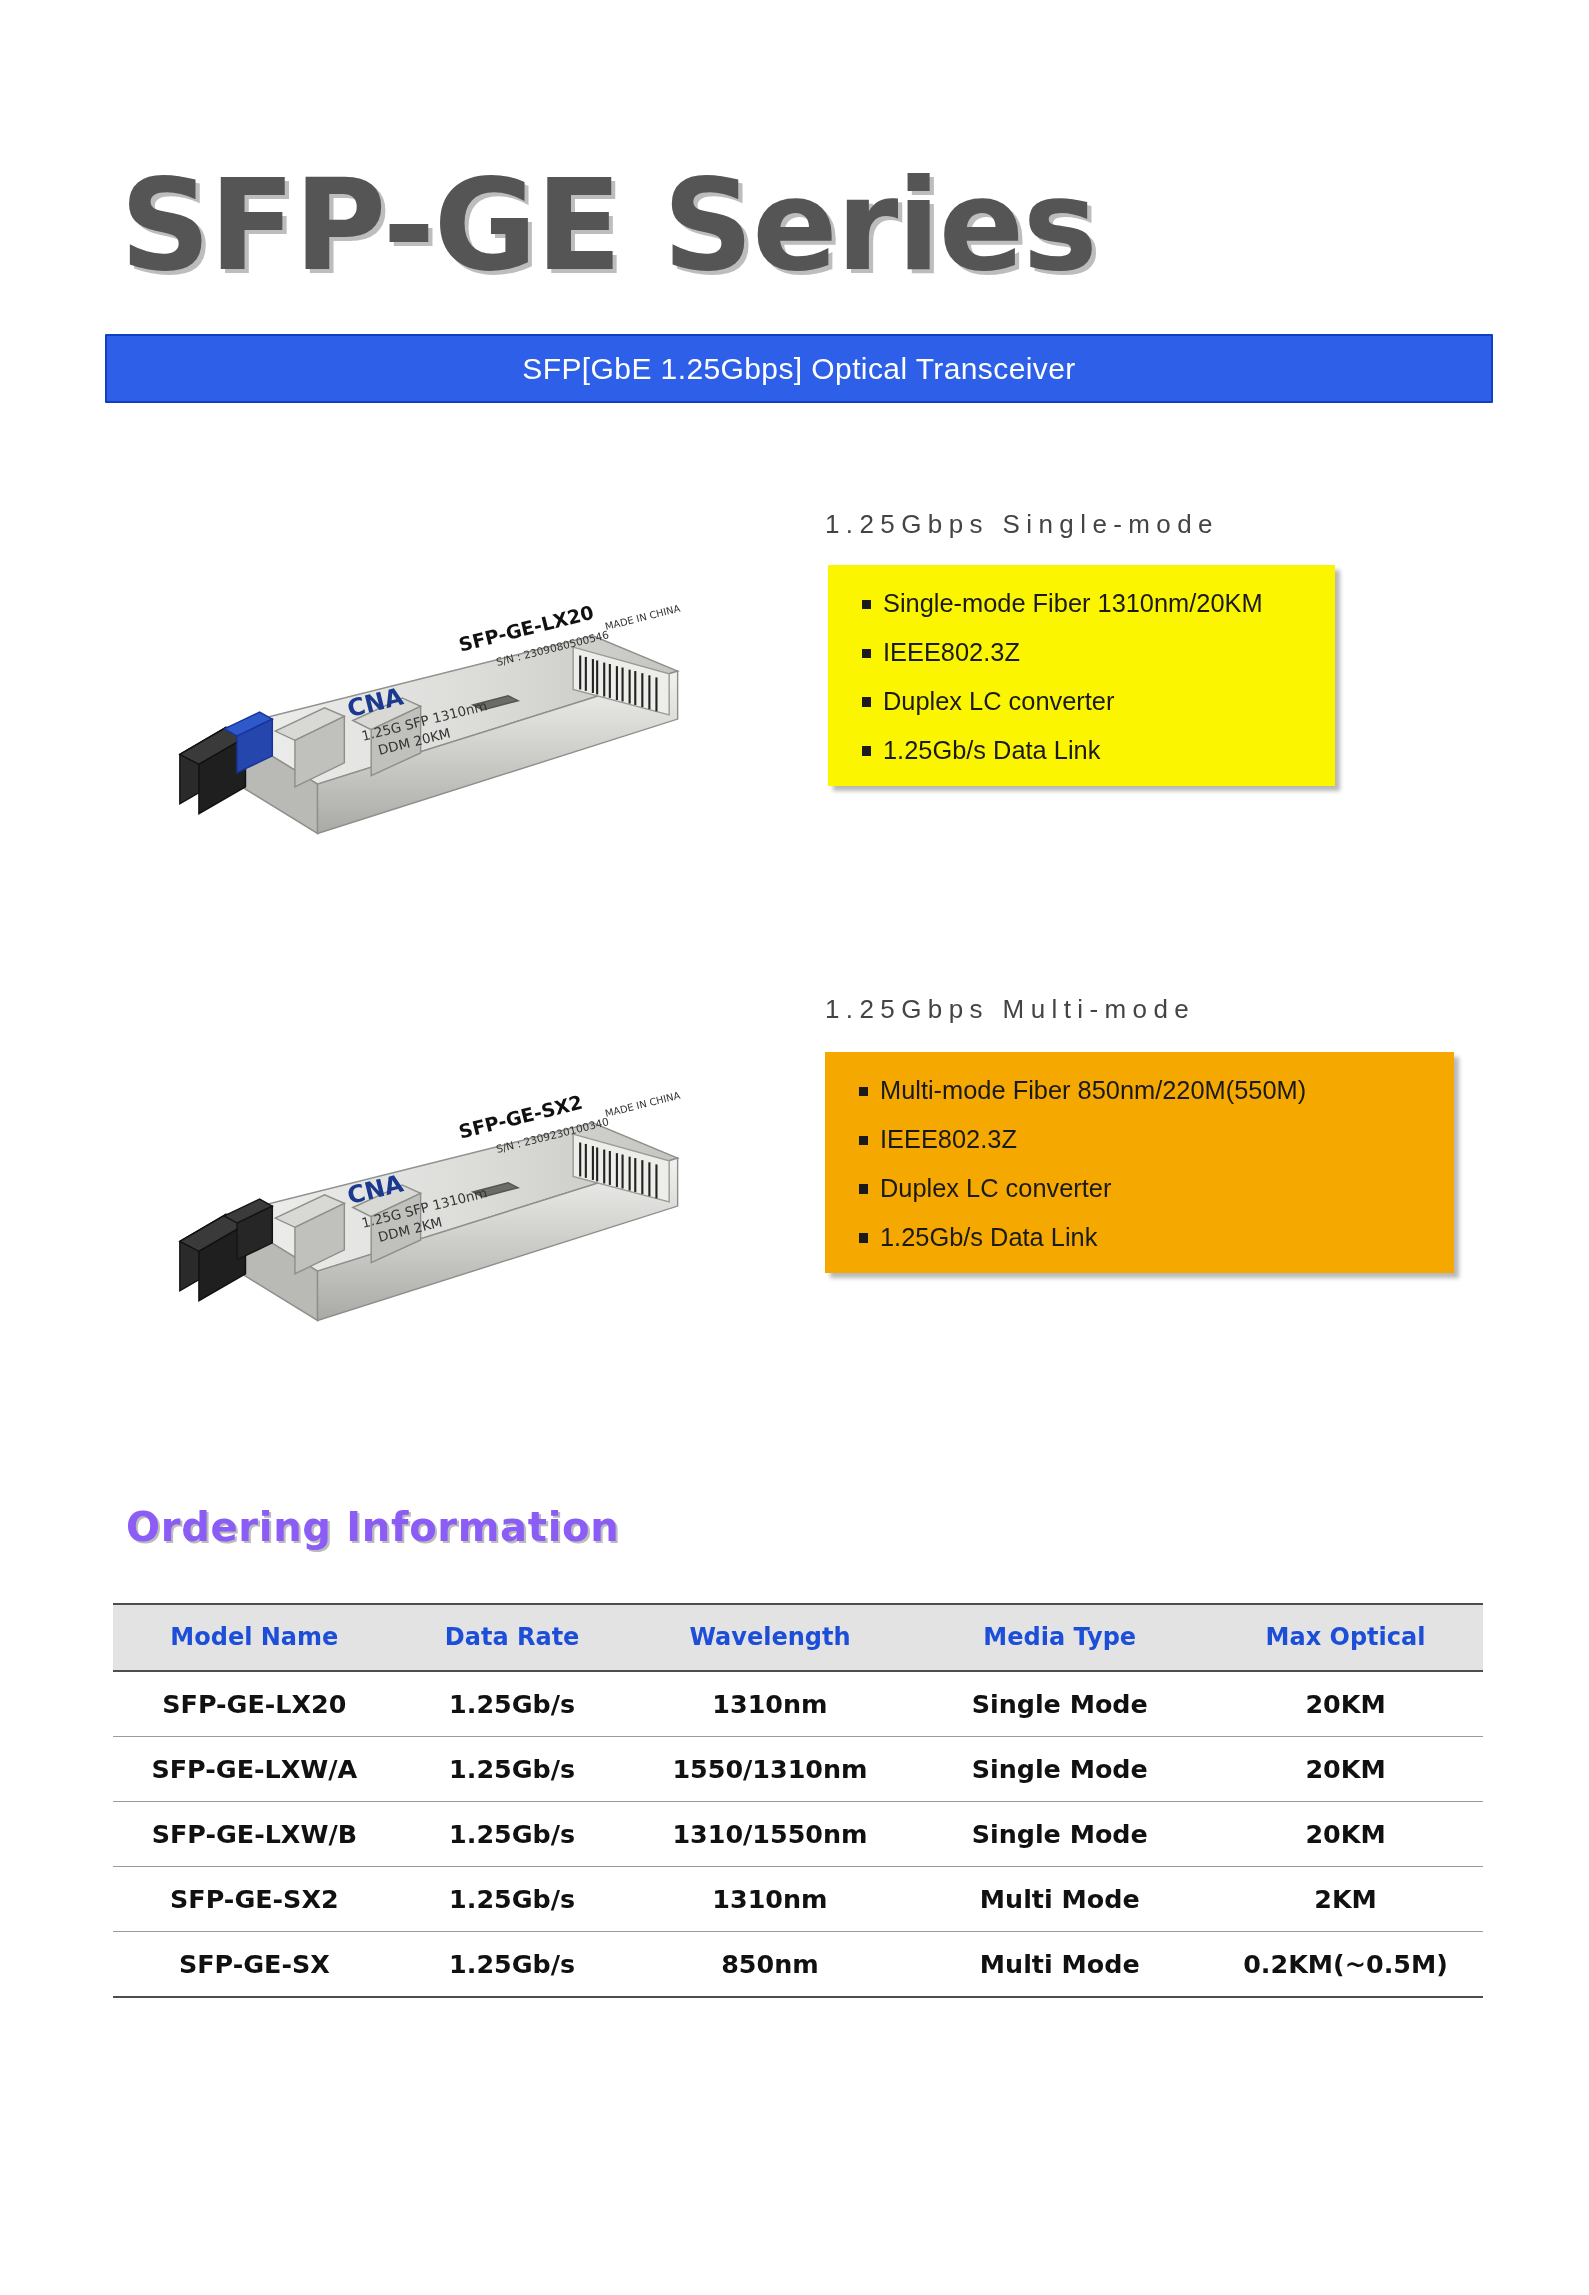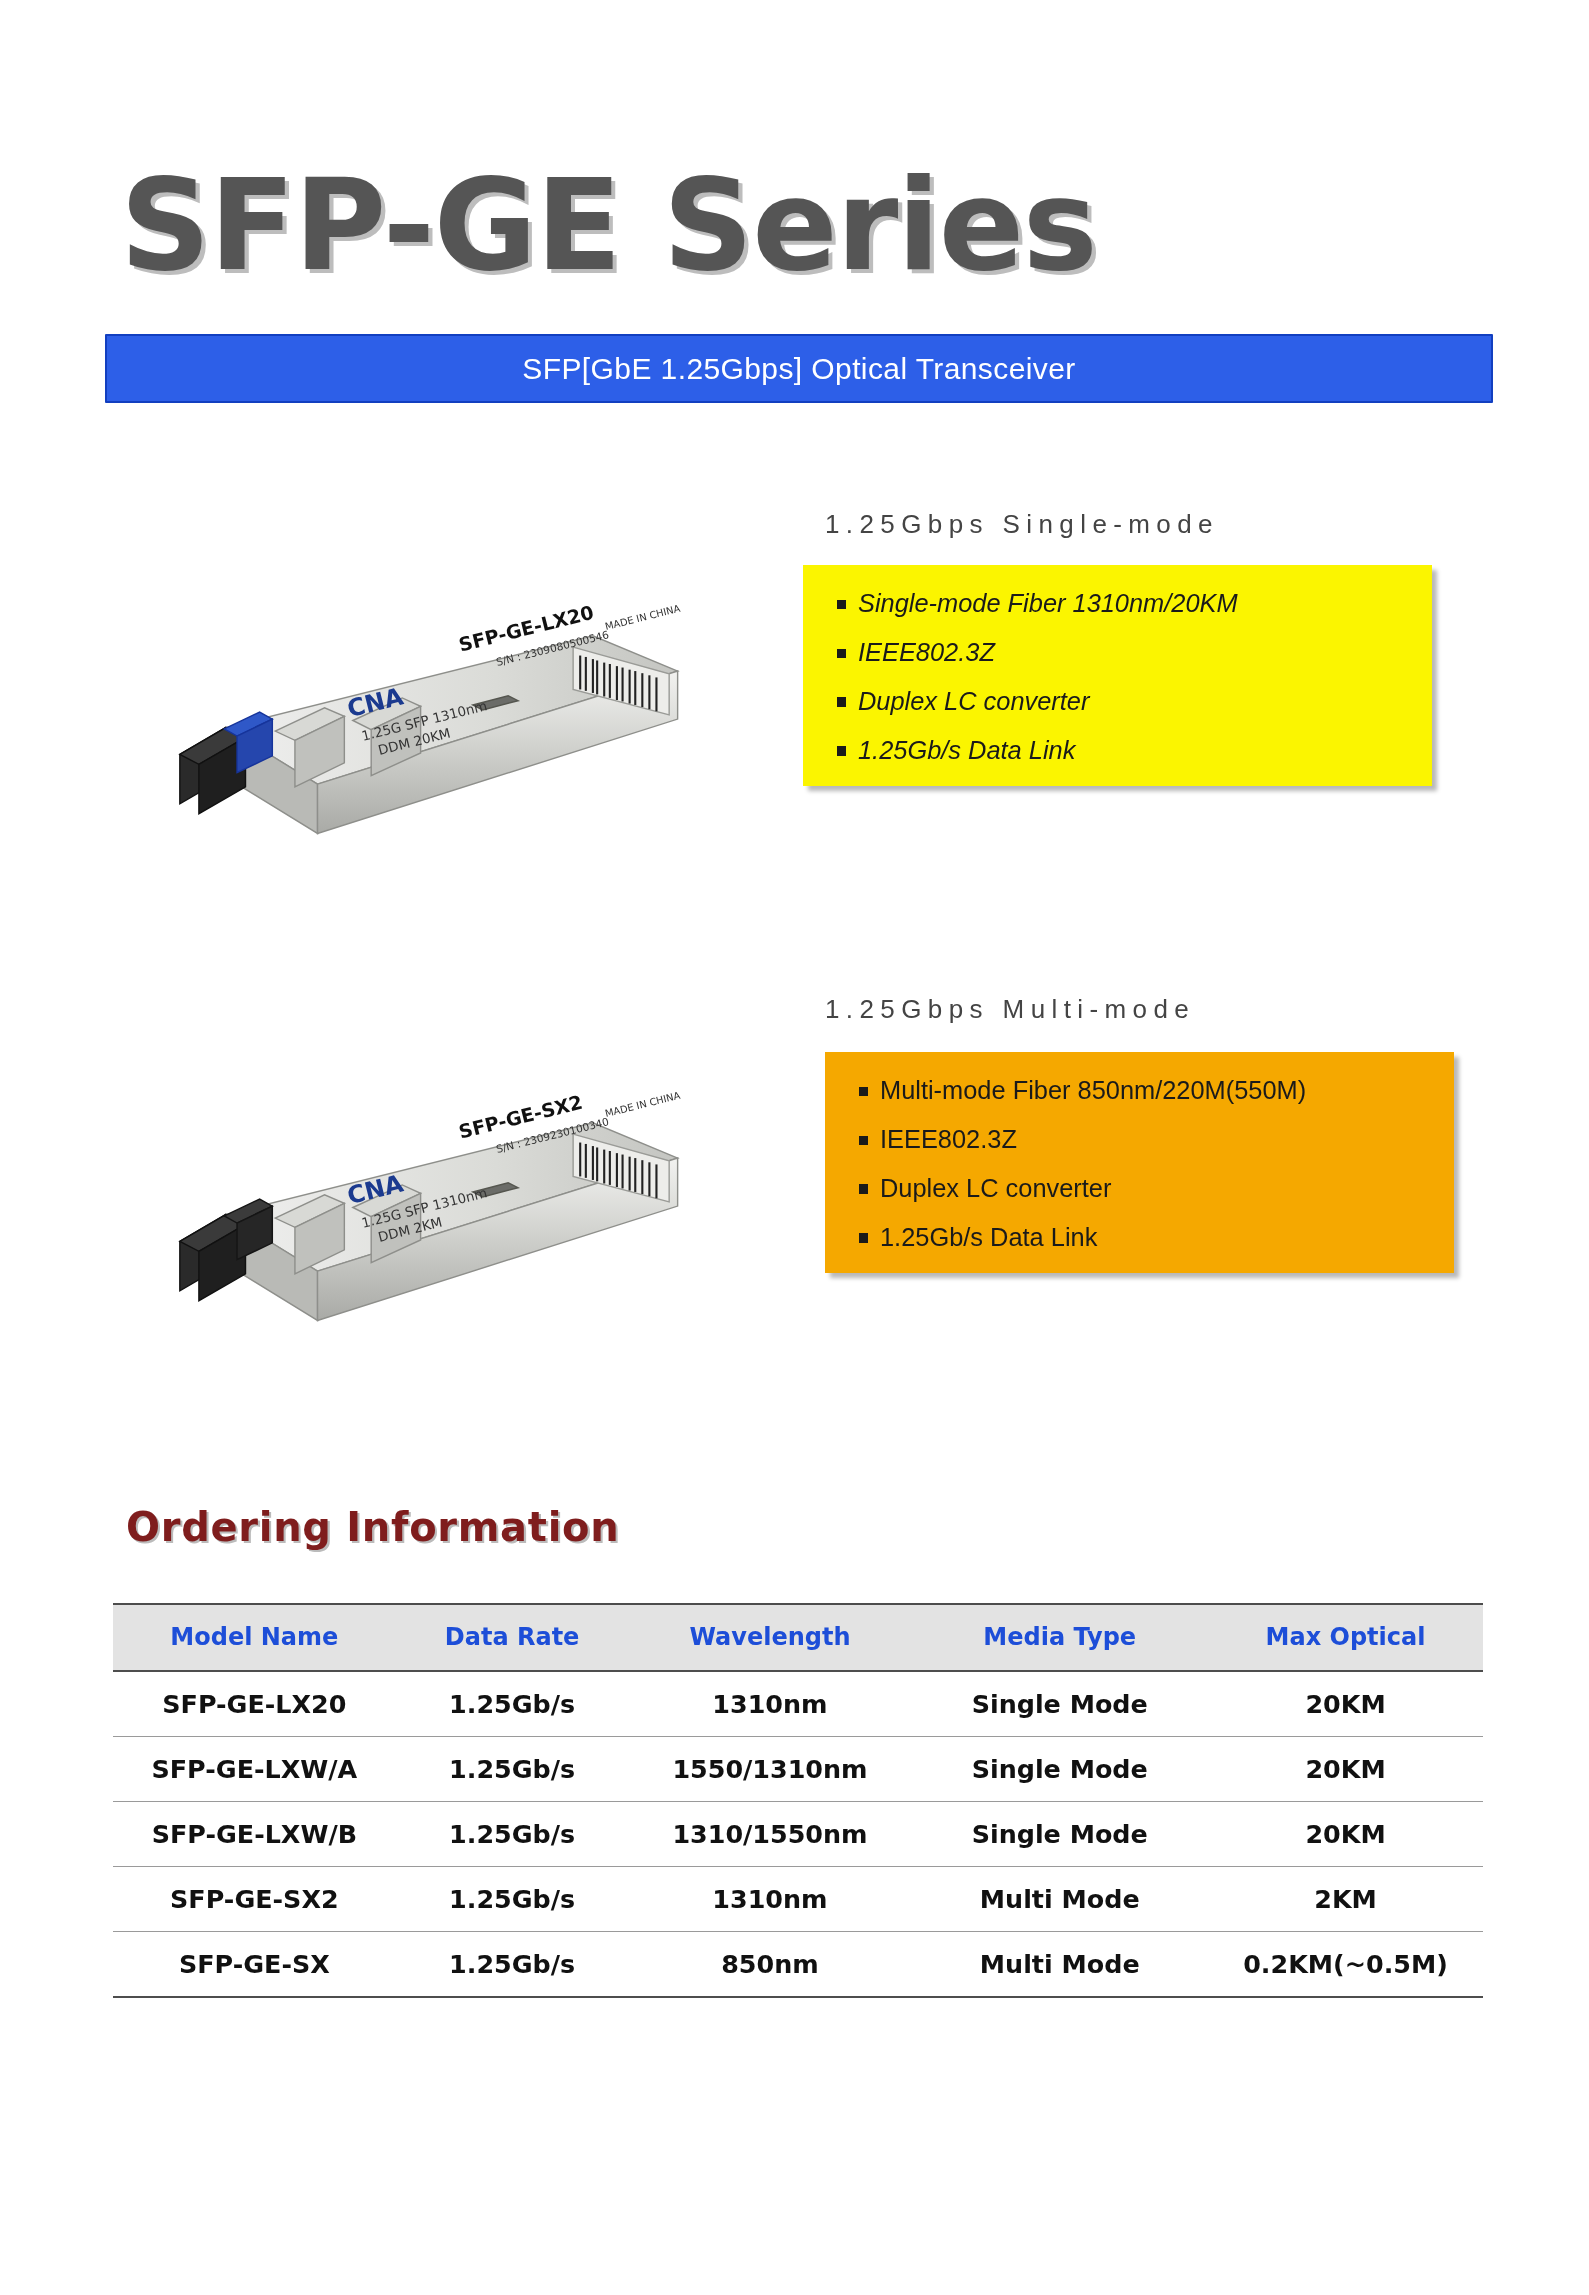--- a/index.html
+++ b/index.html
@@ -100,21 +100,21 @@
   }
   .module-svg { display:block; }
 
   
   .ordering-title {
     position: absolute;
     left: 126px;
     top: 1504px;
     font-size: 40px;
     font-weight: bold;
-    color: #7f1d1d;
+    color: #8b5cf6;
     text-shadow: 2.1px 2.1px 0 #bbbbbb;
     font-family: "DejaVu Sans", sans-serif;
     letter-spacing: 0.7px;
   }
 
   table.order-table {
     position: absolute;
     left: 113px;
     top: 1603px;
     width: 1370px;
@@ -215,21 +215,21 @@
         <text x="230" y="300" font-family="DejaVu Sans, sans-serif" font-size="34" font-weight="bold" fill="#1b3a8f">CNA</text>
         <text x="240" y="337" font-family="DejaVu Sans, sans-serif" font-size="19" fill="#333">1.25G SFP 1310nm</text>
         <text x="258" y="362" font-family="DejaVu Sans, sans-serif" font-size="19" fill="#333">DDM 20KM</text>
         <text x="405" y="248" font-family="DejaVu Sans, sans-serif" font-size="27" font-weight="bold" fill="#111">SFP-GE-LX20</text>
         <text x="450" y="280" font-family="DejaVu Sans, sans-serif" font-size="15" fill="#333">S/N : 2309080500546</text>
         <text x="612" y="268" font-family="DejaVu Sans, sans-serif" font-size="14" fill="#333">MADE IN CHINA</text>
       </g>
     </svg>
   </div>
 
-  <div class="feature-box" style="left:803px; top:565px; width:629px; background:#fbf500;font-style:italic;">
+  <div class="feature-box" style="left:828px; top:565px; width:507px; background:#fbf500;">
     <ul>
       <li>Single-mode Fiber 1310nm/20KM</li>
       <li>IEEE802.3Z</li>
       <li>Duplex LC converter</li>
       <li>1.25Gb/s Data Link</li>
     </ul>
   </div>
 
   <div class="section-heading" style="left:825px; top:994px;">1.25Gbps Multi-mode</div>
 

